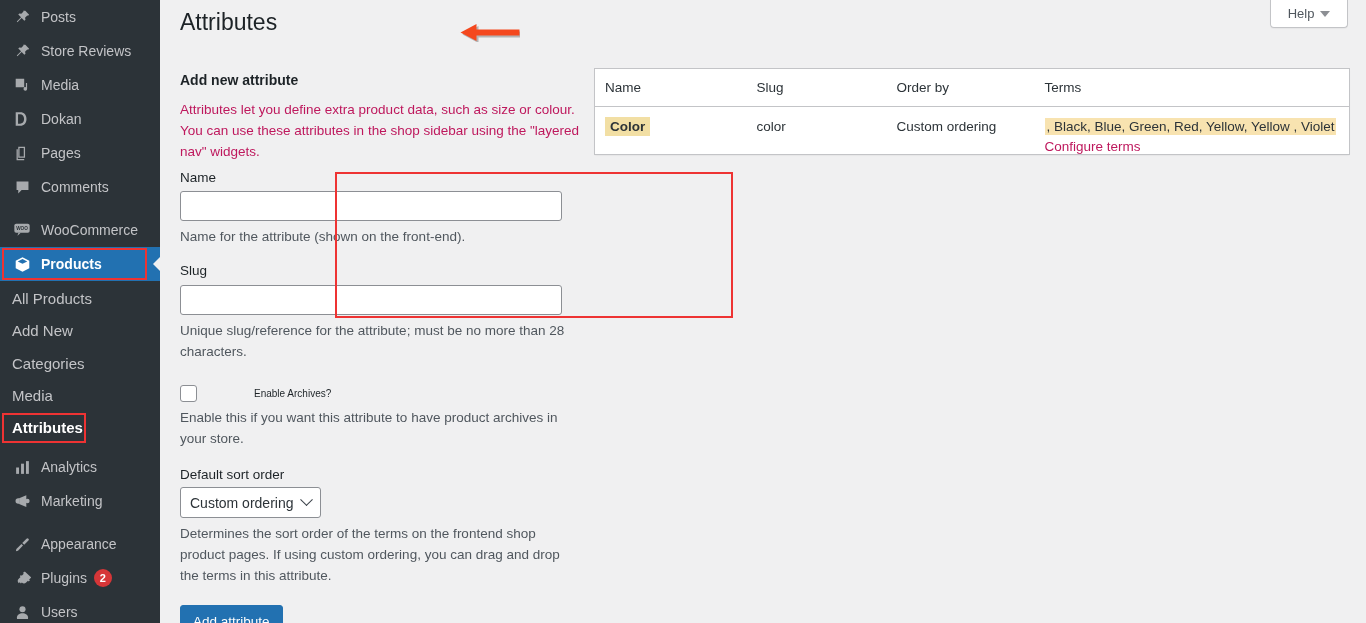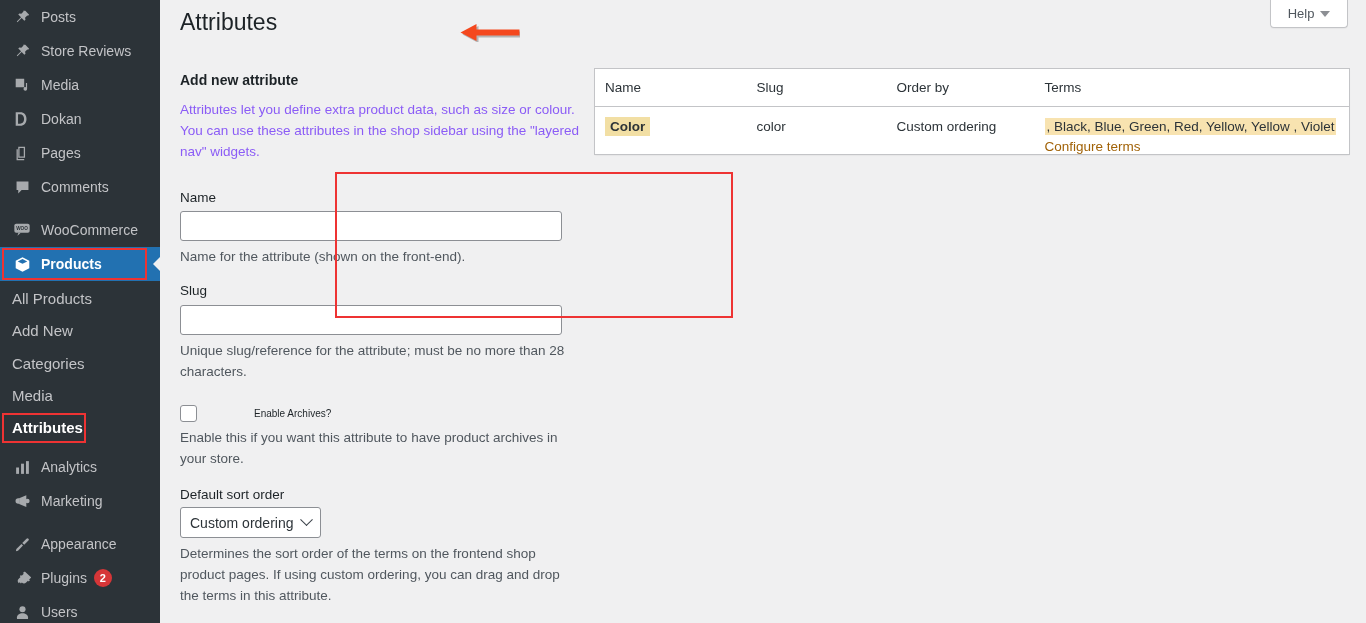--- a/index.html
+++ b/index.html
@@ -152,23 +152,23 @@
     width: 400px;
   }
   .subhead {
     font-size: 14px;
     font-weight: 700;
     color: #1d2327;
     margin: 0 0 12px 0;
   }
   .desc {
     font-size: 13.5px;
-    color: #8b5cf6;
+    color: #be185d;
     line-height: 1.55;
-    margin: 0 0 26px 0;
+    margin: 0 0 6px 0;
   }
   .field-label {
     font-size: 13.5px;
     color: #1d2327;
     display: block;
     margin-bottom: 5px;
     line-height: 1.3;
   }
   .txt-input {
     width: 382px;
@@ -295,21 +295,21 @@
     padding: 2px 5px;
     font-weight: 700;
     color: #2c3338;
   }
   .hl-terms {
     background: #f8e3b0;
     padding: 1px 2px;
     color: #2c3338;
   }
   .lnk {
-    color: #a16207;
+    color: #be185d;
     text-decoration: none;
     display: inline-block;
     margin-top: 5px;
     cursor: pointer;
     font-size: 13.5px;
   }
   .badge {
     display: inline-flex;
     align-items: center;
     justify-content: center;

